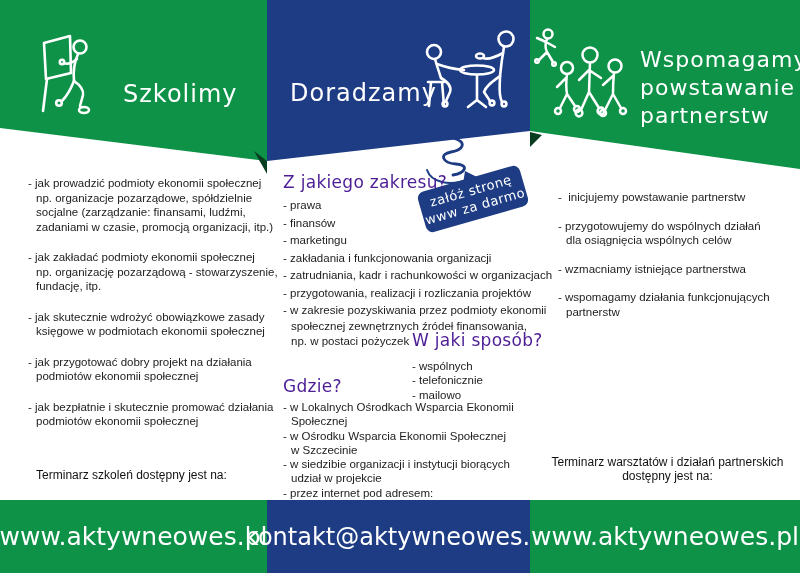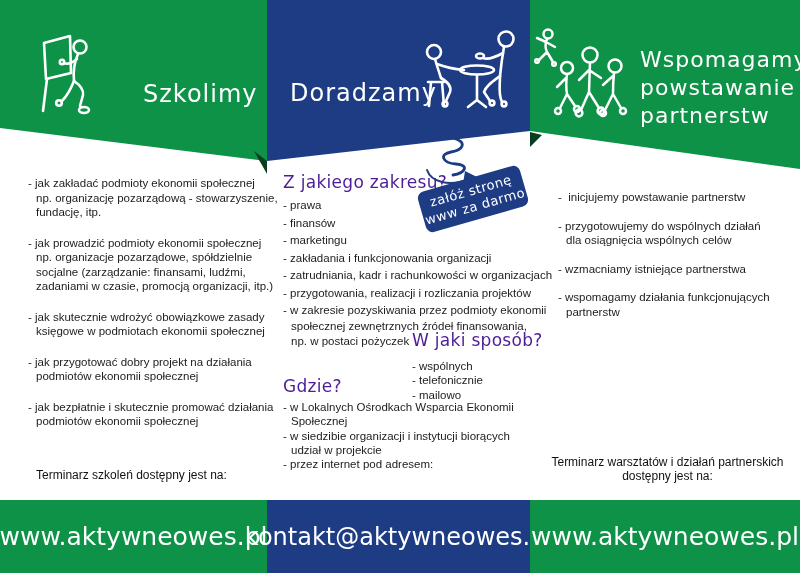--- a/index.html
+++ b/index.html
@@ -79,43 +79,43 @@
     <circle cx="57" cy="31" r="7.5"></circle>
     <path d="M57,39 L56,68 M56,46 L46,56 M56,46 L68,54 M56,68 L48,86 M56,68 L66,84"></path>
     <circle cx="46" cy="89" r="3.4"></circle>
       <circle cx="68" cy="87" r="3.4"></circle>
     <circle cx="82" cy="42" r="6.5"></circle>
     <path d="M81,49 C80,58 80,64 80,70 M80,52 L70,61 M80,70 L72,86 M80,70 L88,84"></path>
     <circle cx="70" cy="89" r="3"></circle>
       <circle cx="90" cy="87" r="3"></circle>
   </svg>
 
-  <div class="abs hand panel-title" style="left:123px;top:80px;font-size:24px;margin-left:20px;">Szkolimy</div>
+  <div class="abs hand panel-title" style="left:123px;top:80px;font-size:24px;">Szkolimy</div>
   <div class="abs hand panel-title" style="left:290px;top:79px;font-size:24px;">Doradzamy</div>
   <div class="abs hand panel-title" style="left:640px;top:46px;font-size:22px;line-height:28px;white-space:pre-line;">Wspomagamy
 powstawanie
 partnerstw</div>
 
   <svg class="abs" style="left:415px;top:133px;" width="90" height="62" viewBox="0 0 90 62" fill="none" stroke="#1d3c84" stroke-linecap="round">
     <path d="M38,5 C53,9 48,17 36,19 C24,21 27,30 41,31 C55,32 50,40 38,42" stroke-width="2.8"></path>
     <path d="M12,37 C16,49 34,54 54,46" stroke-width="2"></path>
     <path d="M50,38 L64,45 L48,51 Z" fill="#1d3c84" stroke="none"></path>
   </svg>
 
   <div class="abs hand badge" style="left:420px;top:178px;width:106px;height:42px;background:#1d3c84;">załóż stronę
 www za darmo</div>
 
   <div class="abs list-left" style="left:28px;top:176px;width:235px;">
-    <div class="item">- jak zakładać podmioty ekonomii społecznej
-np. organizację pozarządową - stowarzyszenie,
-fundację, itp.</div>
     <div class="item">- jak prowadzić podmioty ekonomii społecznej
 np. organizacje pozarządowe, spółdzielnie
 socjalne (zarządzanie: finansami, ludźmi,
 zadaniami w czasie, promocją organizacji, itp.)</div>
+    <div class="item">- jak zakładać podmioty ekonomii społecznej
+np. organizację pozarządową - stowarzyszenie,
+fundację, itp.</div>
     <div class="item">- jak skutecznie wdrożyć obowiązkowe zasady
 księgowe w podmiotach ekonomii społecznej</div>
     <div class="item">- jak przygotować dobry projekt na działania
 podmiotów ekonomii społecznej</div>
     <div class="item">- jak bezpłatnie i skutecznie promować działania
 podmiotów ekonomii społecznej</div>
   </div>
   <div class="abs note" style="left:0;top:468px;width:263px;">Terminarz szkoleń dostępny jest na:</div>
 
   <div class="abs" style="left:283px;top:172px;width:280px;">
@@ -140,20 +140,22 @@
       <div class="item">- telefonicznie</div>
       <div class="item">- mailowo</div>
     </div>
   </div>
 
   <div class="abs" style="left:283px;top:376px;width:280px;">
     <div class="subhead hand" style="margin-bottom:4px;">Gdzie?</div>
     <div class="list-gdzie">
       <div class="item">- w Lokalnych Ośrodkach Wsparcia Ekonomii
 Społecznej</div>
+      <div class="item">- w Ośrodku Wsparcia Ekonomii Społecznej
+w Szczecinie</div>
       <div class="item">- w siedzibie organizacji i instytucji biorących
 udział w projekcie</div>
       <div class="item">- przez internet pod adresem:</div>
     </div>
   </div>
 
   <div class="abs list-right" style="left:558px;top:190px;width:235px;">
     <div class="item">-  inicjujemy powstawanie partnerstw</div>
     <div class="item">- przygotowujemy do wspólnych działań
 dla osiągnięcia wspólnych celów</div>

